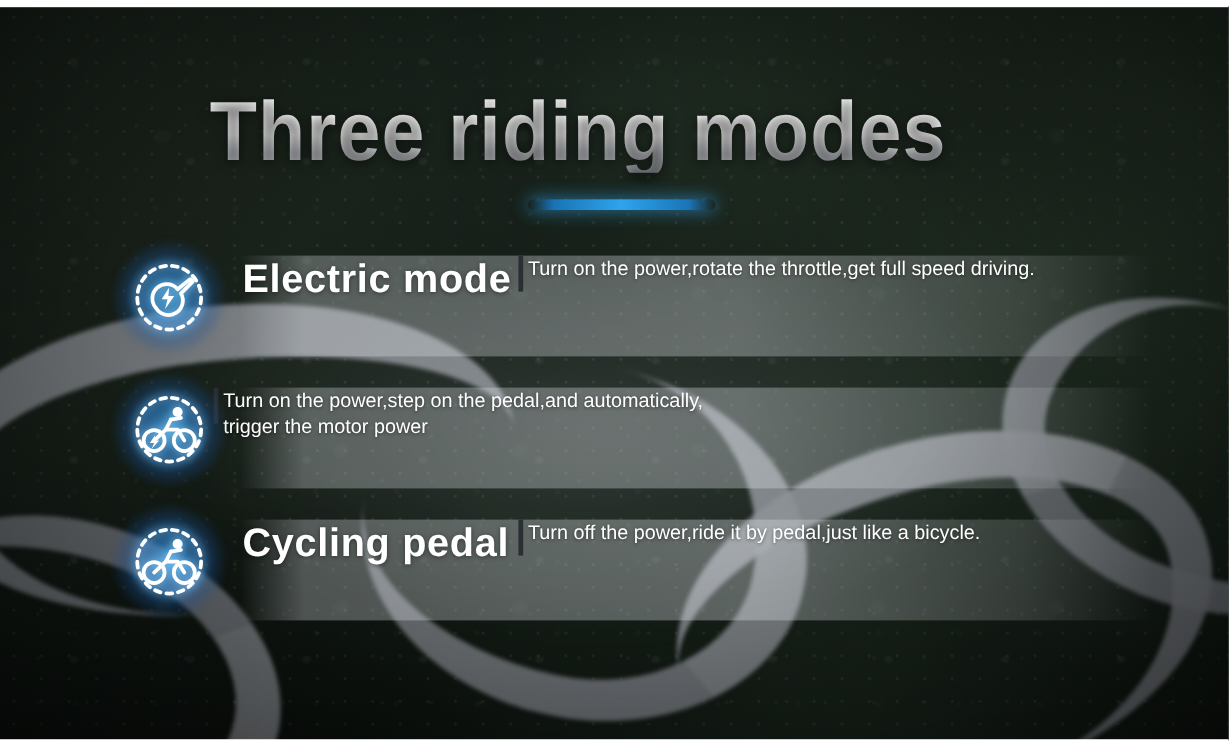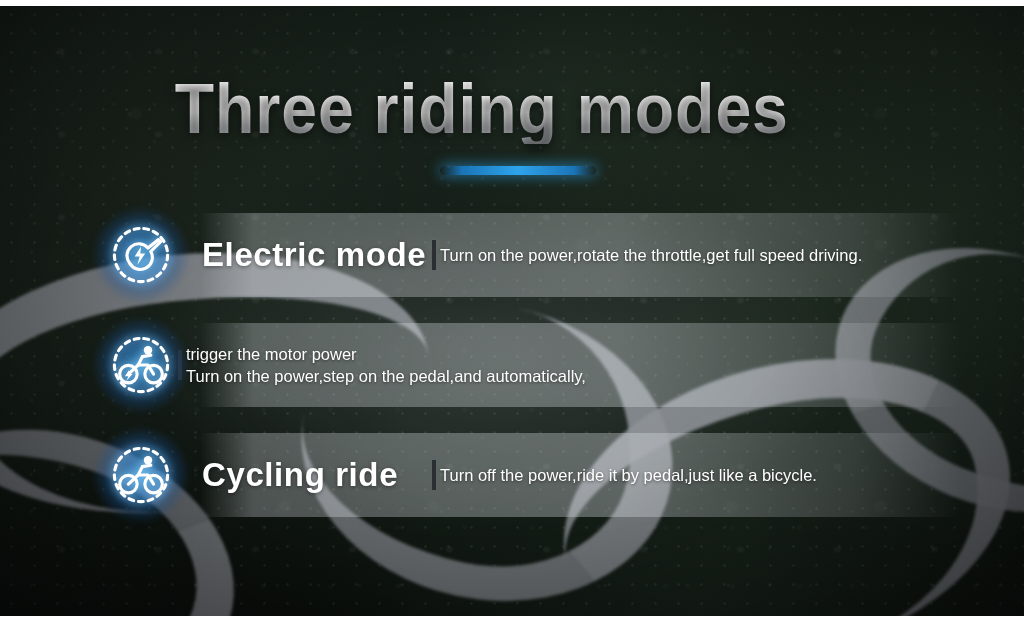--- a/index.html
+++ b/index.html
@@ -211,21 +211,20 @@
         rgba(226,231,236,.34) 55%,
         rgba(226,231,236,.16) 86%,
         rgba(226,231,236,.00) 100%);
   }
   .mode-content {
     position: absolute;
     left: 0; top: 0;
     height: 84px;
     width: 1024px;
     display: flex;
-    align-items: center;
   }
 
   
   .mode-icon {
     position: relative;
     width: 70px;
     height: 70px;
     margin-left: 106px;
     flex: 0 0 auto;
     display: flex;
@@ -337,42 +336,42 @@
           <circle cx="68" cy="63" r="12.5" fill="none" stroke="#ffffff" stroke-width="4.5"></circle>
           <path d="M32 63 L46 50 L60 50 L68 63" fill="none" stroke="#ffffff" stroke-width="4.5" stroke-linejoin="round" stroke-linecap="round"></path>
           <path d="M46 50 L52 38" fill="none" stroke="#ffffff" stroke-width="4.5" stroke-linecap="round"></path>
           <path d="M52 38 L64 36" fill="none" stroke="#ffffff" stroke-width="4.5" stroke-linecap="round"></path>
           <circle cx="60" cy="29" r="6" fill="#ffffff"></circle>
           <path d="M33 57 L27 66 L32 66 L29 73 L38 63 L33 63 Z" fill="#ffffff"></path>
         </svg>
       </div>
       <div class="mode-sep"></div>
       <div class="mode-desc">
+        <span class="line">Turn on the power,step on the pedal,and automatically,</span>
         <span class="line">trigger the motor power</span>
-        <span class="line">Turn on the power,step on the pedal,and automatically,</span>
       </div>
     </div>
   </div>
 
   <div class="mode-row" style="top:433px">
     <div class="mode-bar"></div>
     <div class="mode-content">
       <div class="mode-icon">
         <div class="icon-glow"></div>
         <svg class="icon-svg" viewBox="0 0 100 100">
           <circle cx="50" cy="50" r="38" fill="none" stroke="#ffffff" stroke-width="4.5" stroke-dasharray="7 7" stroke-linecap="round"></circle>
           <circle cx="32" cy="63" r="12.5" fill="none" stroke="#ffffff" stroke-width="4.5"></circle>
           <circle cx="68" cy="63" r="12.5" fill="none" stroke="#ffffff" stroke-width="4.5"></circle>
           <path d="M32 63 L46 50 L60 50 L68 63" fill="none" stroke="#ffffff" stroke-width="4.5" stroke-linejoin="round" stroke-linecap="round"></path>
           <path d="M46 50 L52 38" fill="none" stroke="#ffffff" stroke-width="4.5" stroke-linecap="round"></path>
           <path d="M52 38 L64 36" fill="none" stroke="#ffffff" stroke-width="4.5" stroke-linecap="round"></path>
           <circle cx="60" cy="29" r="6" fill="#ffffff"></circle>
         </svg>
       </div>
-      <div class="mode-title">Cycling ride</div>
+      <div class="mode-title">Cycling pedal</div>
       <div class="mode-sep"></div>
       <div class="mode-desc">
         <span class="line">Turn off the power,ride it by pedal,just like a bicycle.</span>
       </div>
     </div>
   </div>
 
   <div class="edge-strip bottom"></div>
 </div>
 

